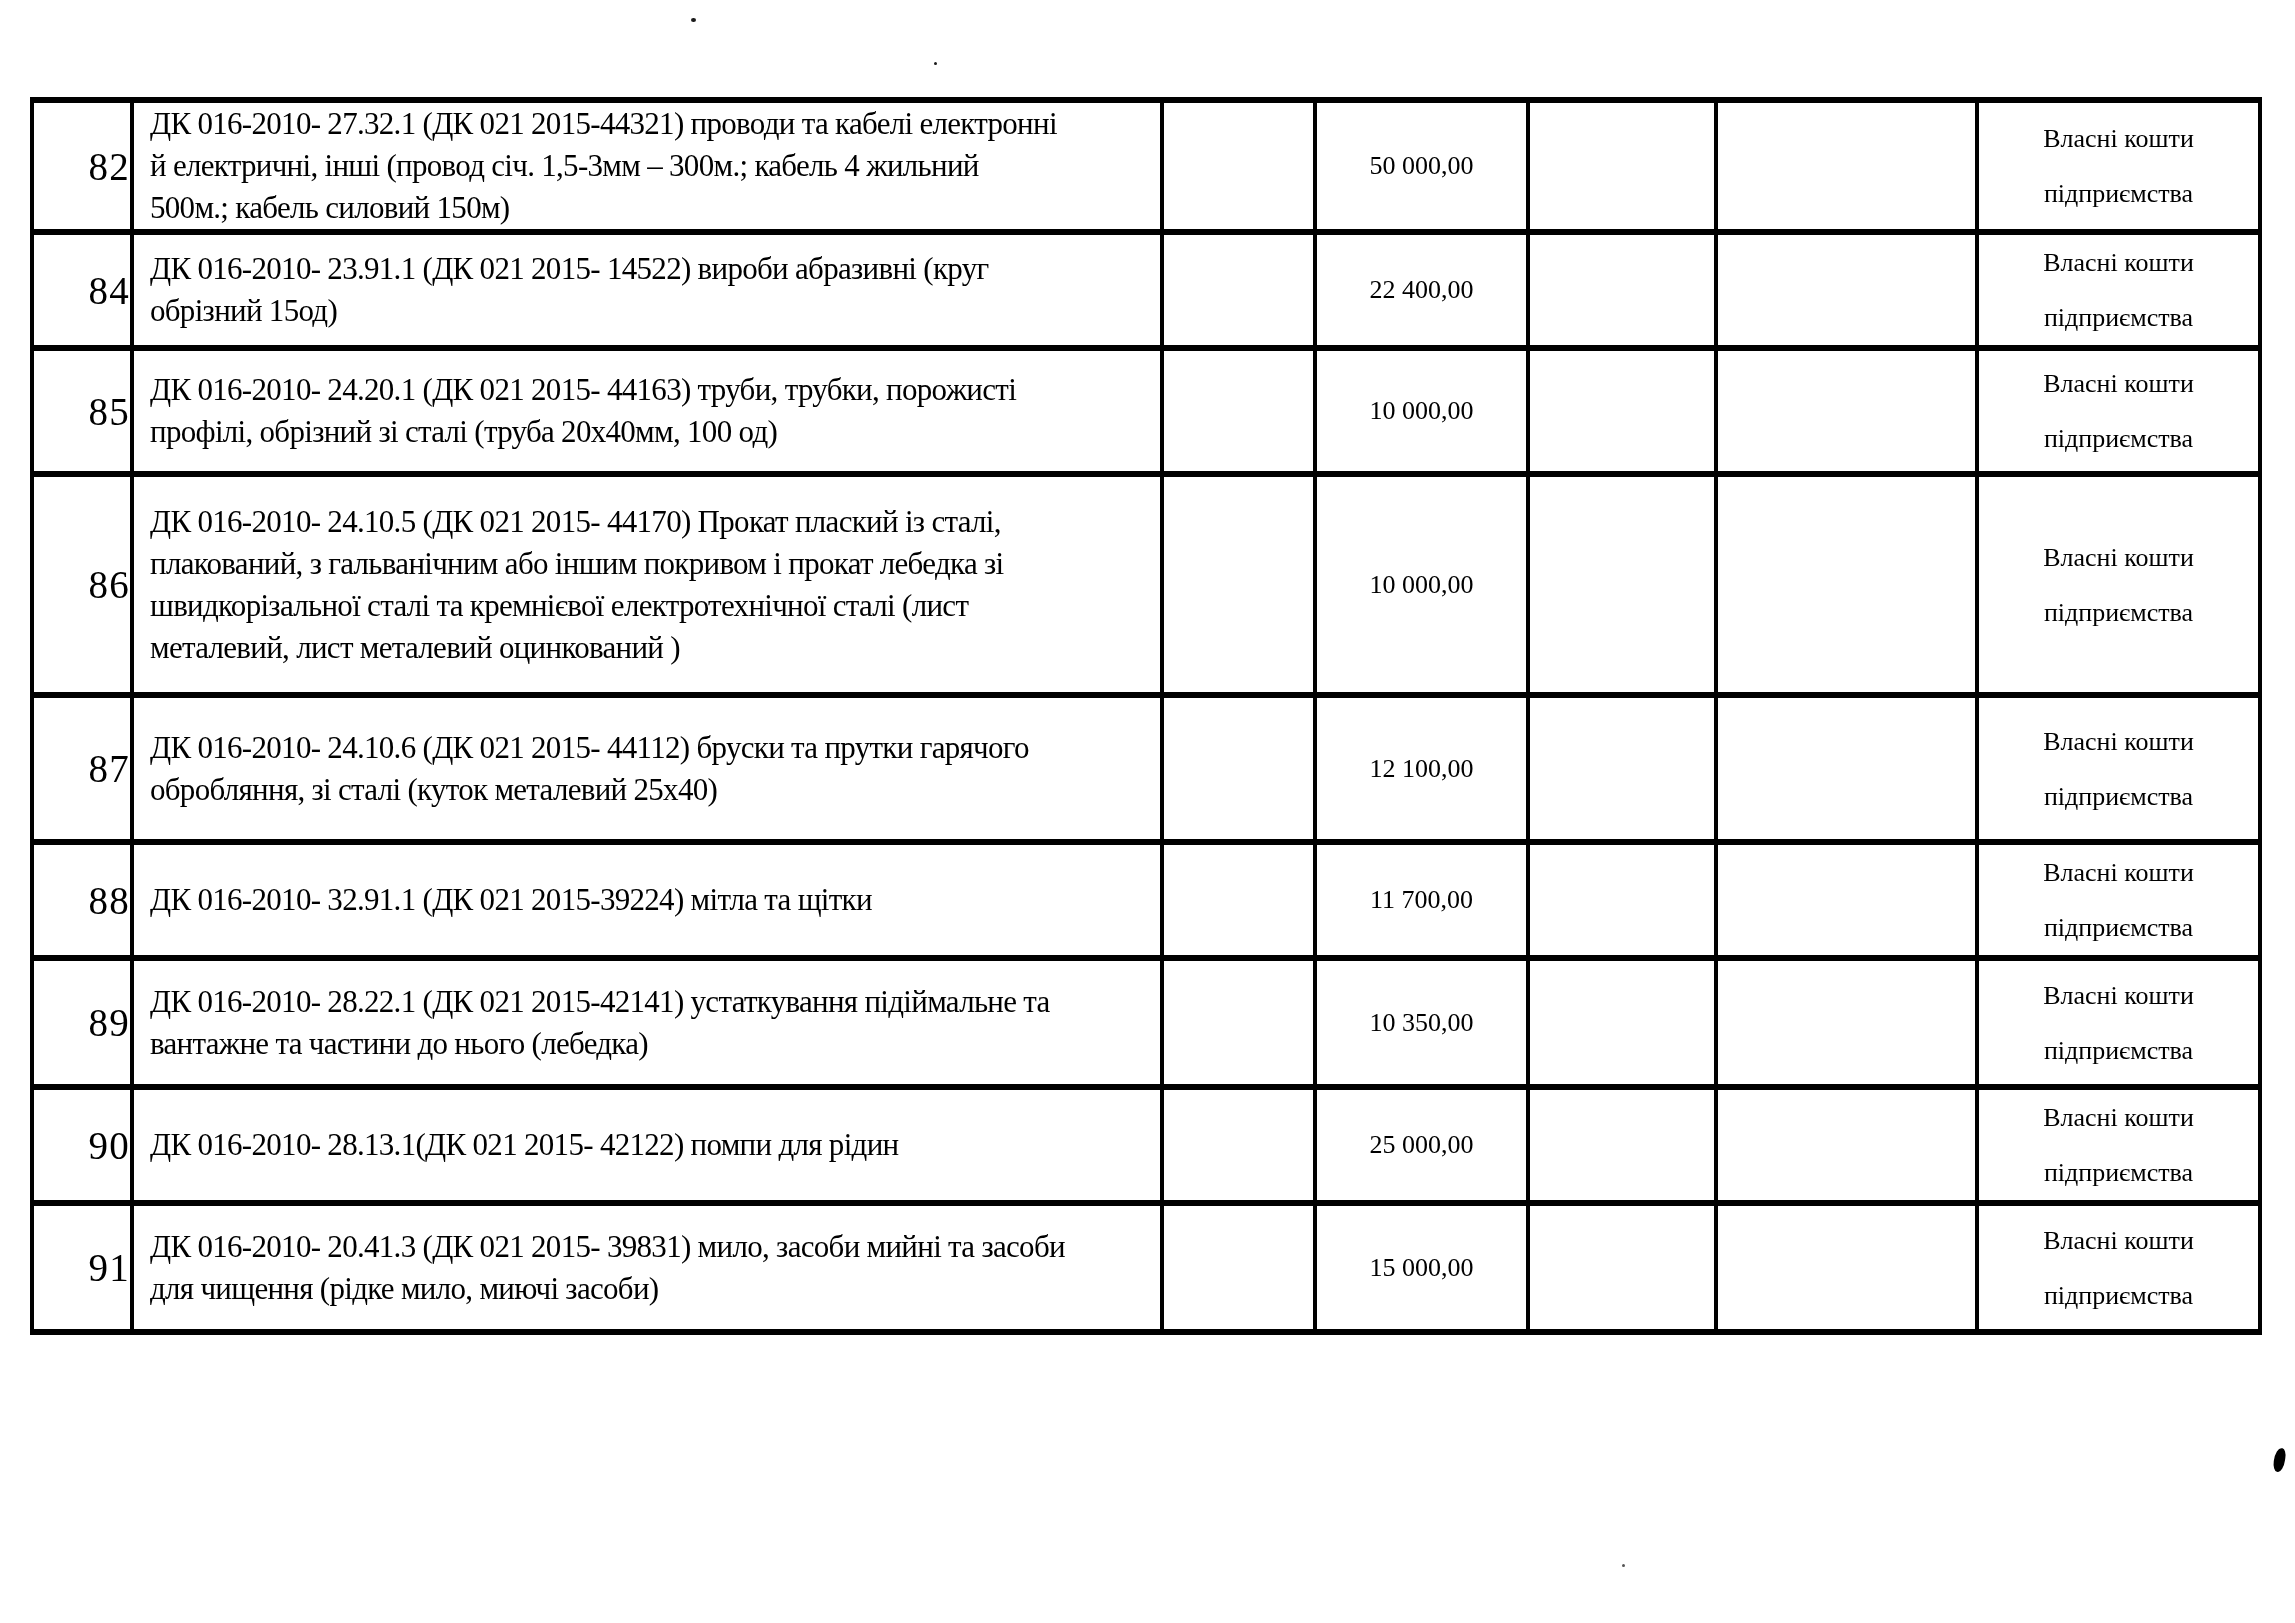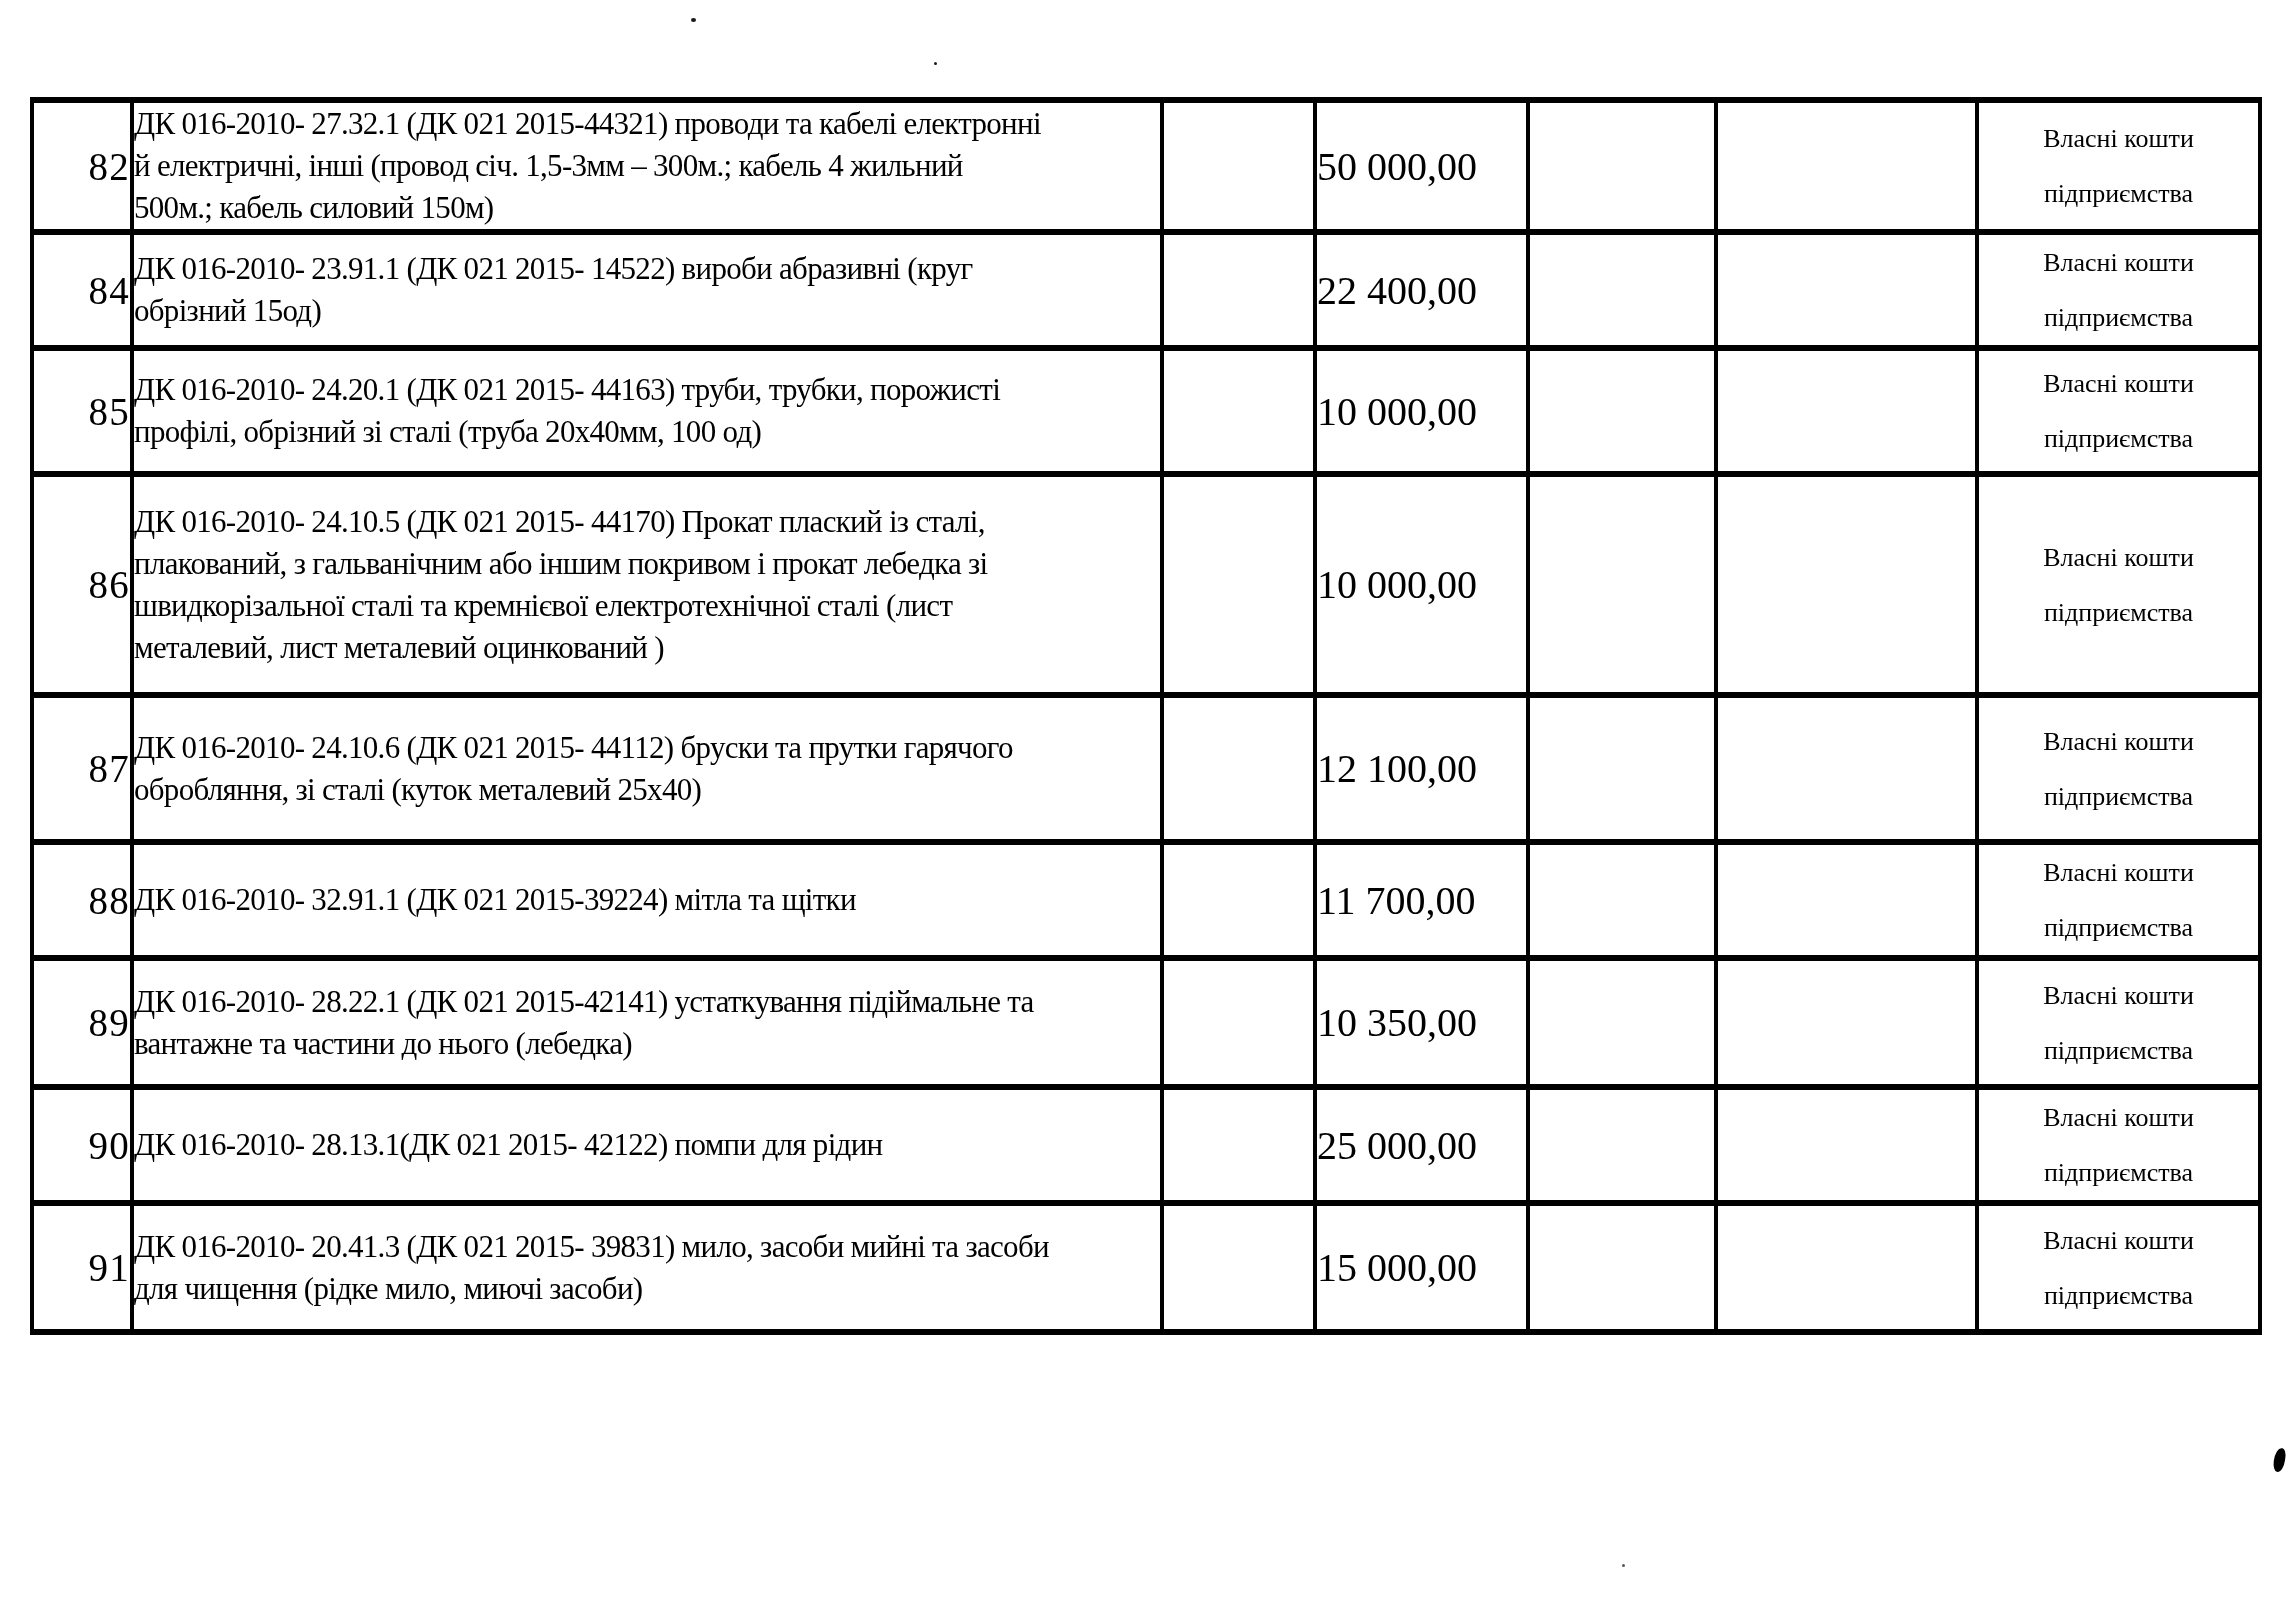--- a/index.html
+++ b/index.html
@@ -39,24 +39,25 @@
   }
   td.c-desc {
     padding: 2.6px 3.9px 2.6px 7.9px;
     font-size: 31px;
     letter-spacing: -0.7px;
   }
   .desc-line {
     white-space: nowrap;
     line-height: 42px;
     overflow: hidden;
+    padding-left: 16px;
   }
   td.c-amt {
-    text-align: left;
-    font-size: 40px;
+    text-align: center;
+    font-size: 26px;
   }
   td.c-fund {
     text-align: center;
     font-size: 26px;
   }
   .fund-line {
     white-space: nowrap;
     line-height: 55px;
     overflow: hidden;
   }

